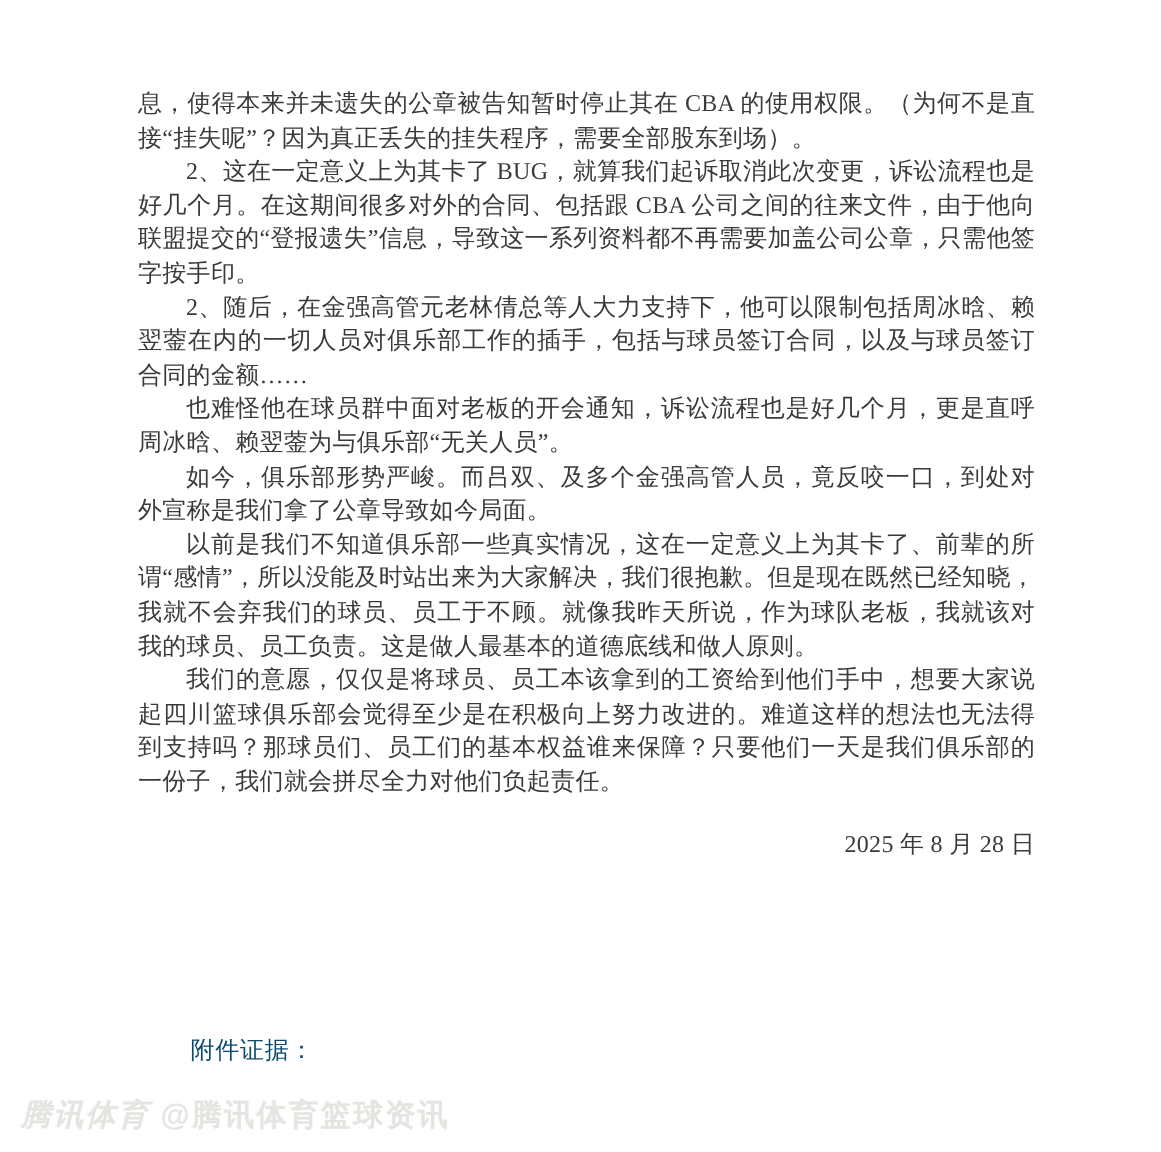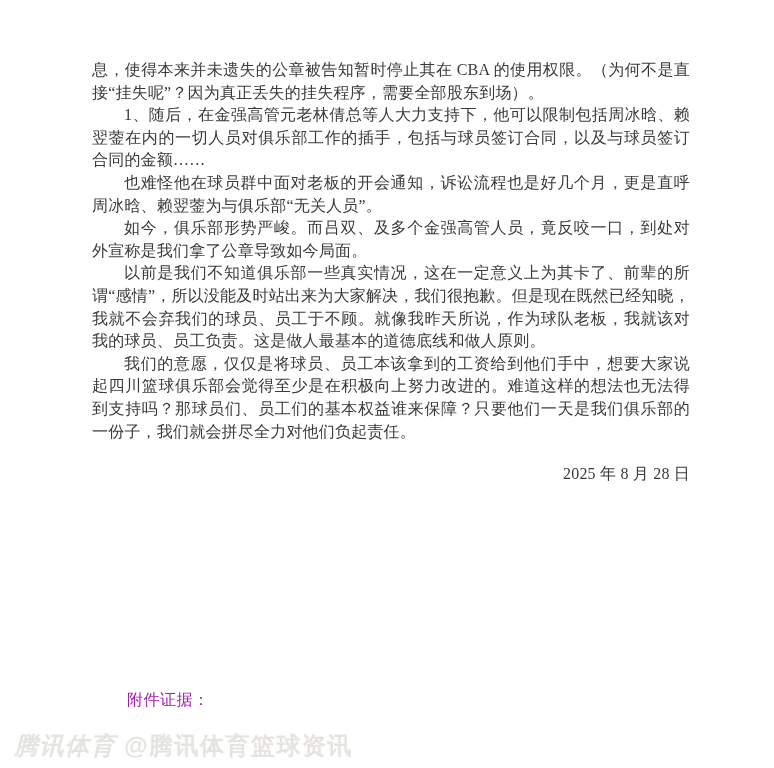--- a/index.html
+++ b/index.html
@@ -46,28 +46,28 @@
     padding: 0;
     text-indent: 0;
     text-align: right;
   }
   .attachment {
     position: absolute;
     left: 127px;
     top: 690px;
     margin: 0;
     font-size: 16px;
-    color: #a21caf;
+    color: #0c4a6e;
     letter-spacing: 0.5px;
   }
   .watermark {
     position: absolute;
     left: 14px;
     top: 730px;
-    font-size: 24px;
+    font-size: 20px;
     letter-spacing: 1.5px;
     color: #e6e4e1;
     text-shadow: 1px 1px 0 #ffffff, -1px -1px 0 #fbfaf9;
     white-space: nowrap;
     font-family: "Liberation Sans", "DejaVu Sans", sans-serif;
     font-weight: bold;
   }
   .wm-brand {
     font-style: italic;
   }
@@ -75,21 +75,22 @@
     font-style: normal;
   }
 </style>
 </head>
 <body>
 
 <div class="page">
 
   <div class="doc-body">
     <p class="para continuation">息，使得本来并未遗失的公章被告知暂时停止其在 CBA 的使用权限。（为何不是直接“挂失呢”？因为真正丢失的挂失程序，需要全部股东到场）。</p>
-    <p class="para">1、随后，在金强高管元老林倩总等人大力支持下，他可以限制包括周冰晗、赖翌蓥在内的一切人员对俱乐部工作的插手，包括与球员签订合同，以及与球员签订合同的金额……</p>
+    <p class="para">2、这在一定意义上为其卡了 BUG，就算我们起诉取消此次变更，诉讼流程也是好几个月。在这期间很多对外的合同、包括跟 CBA 公司之间的往来文件，由于他向联盟提交的“登报遗失”信息，导致这一系列资料都不再需要加盖公司公章，只需他签字按手印。</p>
+    <p class="para">2、随后，在金强高管元老林倩总等人大力支持下，他可以限制包括周冰晗、赖翌蓥在内的一切人员对俱乐部工作的插手，包括与球员签订合同，以及与球员签订合同的金额……</p>
     <p class="para">也难怪他在球员群中面对老板的开会通知，诉讼流程也是好几个月，更是直呼周冰晗、赖翌蓥为与俱乐部“无关人员”。</p>
     <p class="para">如今，俱乐部形势严峻。而吕双、及多个金强高管人员，竟反咬一口，到处对外宣称是我们拿了公章导致如今局面。</p>
     <p class="para">以前是我们不知道俱乐部一些真实情况，这在一定意义上为其卡了、前辈的所谓“感情”，所以没能及时站出来为大家解决，我们很抱歉。但是现在既然已经知晓，我就不会弃我们的球员、员工于不顾。就像我昨天所说，作为球队老板，我就该对我的球员、员工负责。这是做人最基本的道德底线和做人原则。</p>
     <p class="para">我们的意愿，仅仅是将球员、员工本该拿到的工资给到他们手中，想要大家说起四川篮球俱乐部会觉得至少是在积极向上努力改进的。难道这样的想法也无法得到支持吗？那球员们、员工们的基本权益谁来保障？只要他们一天是我们俱乐部的一份子，我们就会拼尽全力对他们负起责任。</p>
     <p class="date-line">2025 年 8 月 28 日</p>
   </div>
 
   <p class="attachment">附件证据：</p>
 
   <div class="watermark"><span class="wm-brand">腾讯体育</span><span class="wm-handle"> @腾讯体育篮球资讯</span></div>

